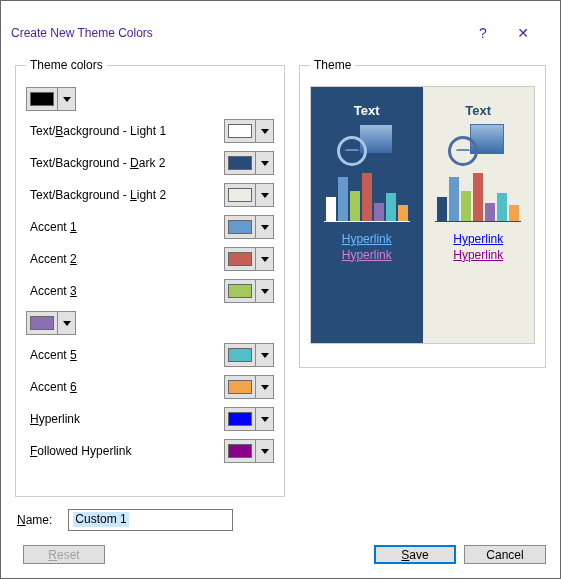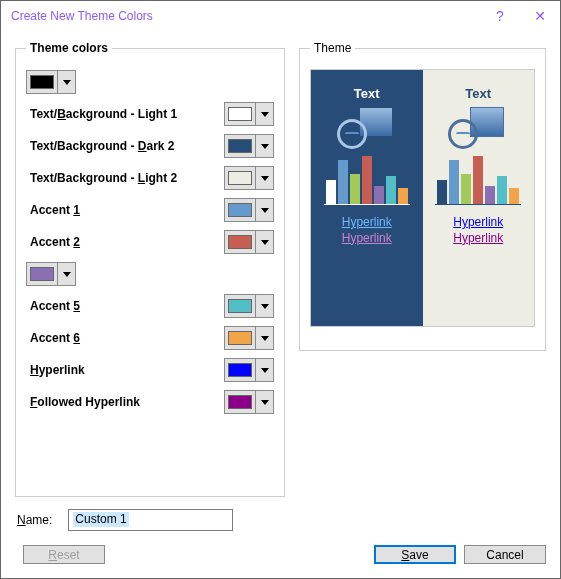--- a/index.html
+++ b/index.html
@@ -11,22 +11,23 @@
     width: 561px;
     height: 579px;
     border: 1px solid #666;
     display: flex;
     flex-direction: column;
   }
   .titlebar {
     height: 30px;
     display: flex;
     align-items: center;
-    padding: 0 0 0 10px;
-    color: #8b5cf6;
+    padding: 0 17px 0 10px;
+    color: #4c1d95;
+    margin-top: 17px;
   }
   .titlebar .title { flex: 1; }
   .titlebar .btn {
     width: 40px;
     height: 28px;
     display: flex;
     align-items: center;
     justify-content: center;
     font-size: 14px;
   }
@@ -45,21 +46,20 @@
     border: 1px solid #ccc;
     margin: 0;
     padding: 10px 10px 10px 10px;
   }
   legend {
     padding: 0 4px;
     color: #000;
   }
   .theme-colors {
     width: 270px;
-    font-weight: bold;
   }
   .sample {
     flex: 1;
     min-width: 0;
     height: 310px;
   }
   .color-row {
     display: flex;
     align-items: center;
     height: 30px;
@@ -254,20 +254,33 @@
                 <div class="swatch-inner" style="background:#c65e54"></div>
               </div>
               <div class="drop-part">
                 <svg width="8" height="5">
                   <path d="M0 0 L8 0 L4 5 Z" fill="#000"></path>
                 </svg>
               </div>
             </div>
           </div>
           <div class="color-row">
+            <span class="color-label">Accent <span class="u">3</span></span>
+            <div class="color-picker">
+              <div class="swatch">
+                <div class="swatch-inner" style="background:#a4c95b"></div>
+              </div>
+              <div class="drop-part">
+                <svg width="8" height="5">
+                  <path d="M0 0 L8 0 L4 5 Z" fill="#000"></path>
+                </svg>
+              </div>
+            </div>
+          </div>
+          <div class="color-row">
             <div class="color-picker">
               <div class="swatch">
                 <div class="swatch-inner" style="background:#8b6fb3"></div>
               </div>
               <div class="drop-part">
                 <svg width="8" height="5">
                   <path d="M0 0 L8 0 L4 5 Z" fill="#000"></path>
                 </svg>
               </div>
             </div>

